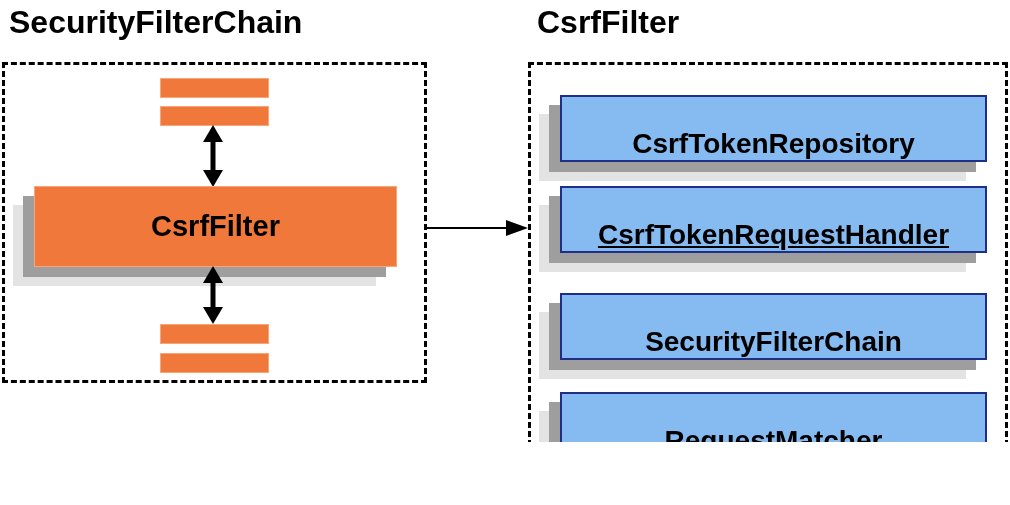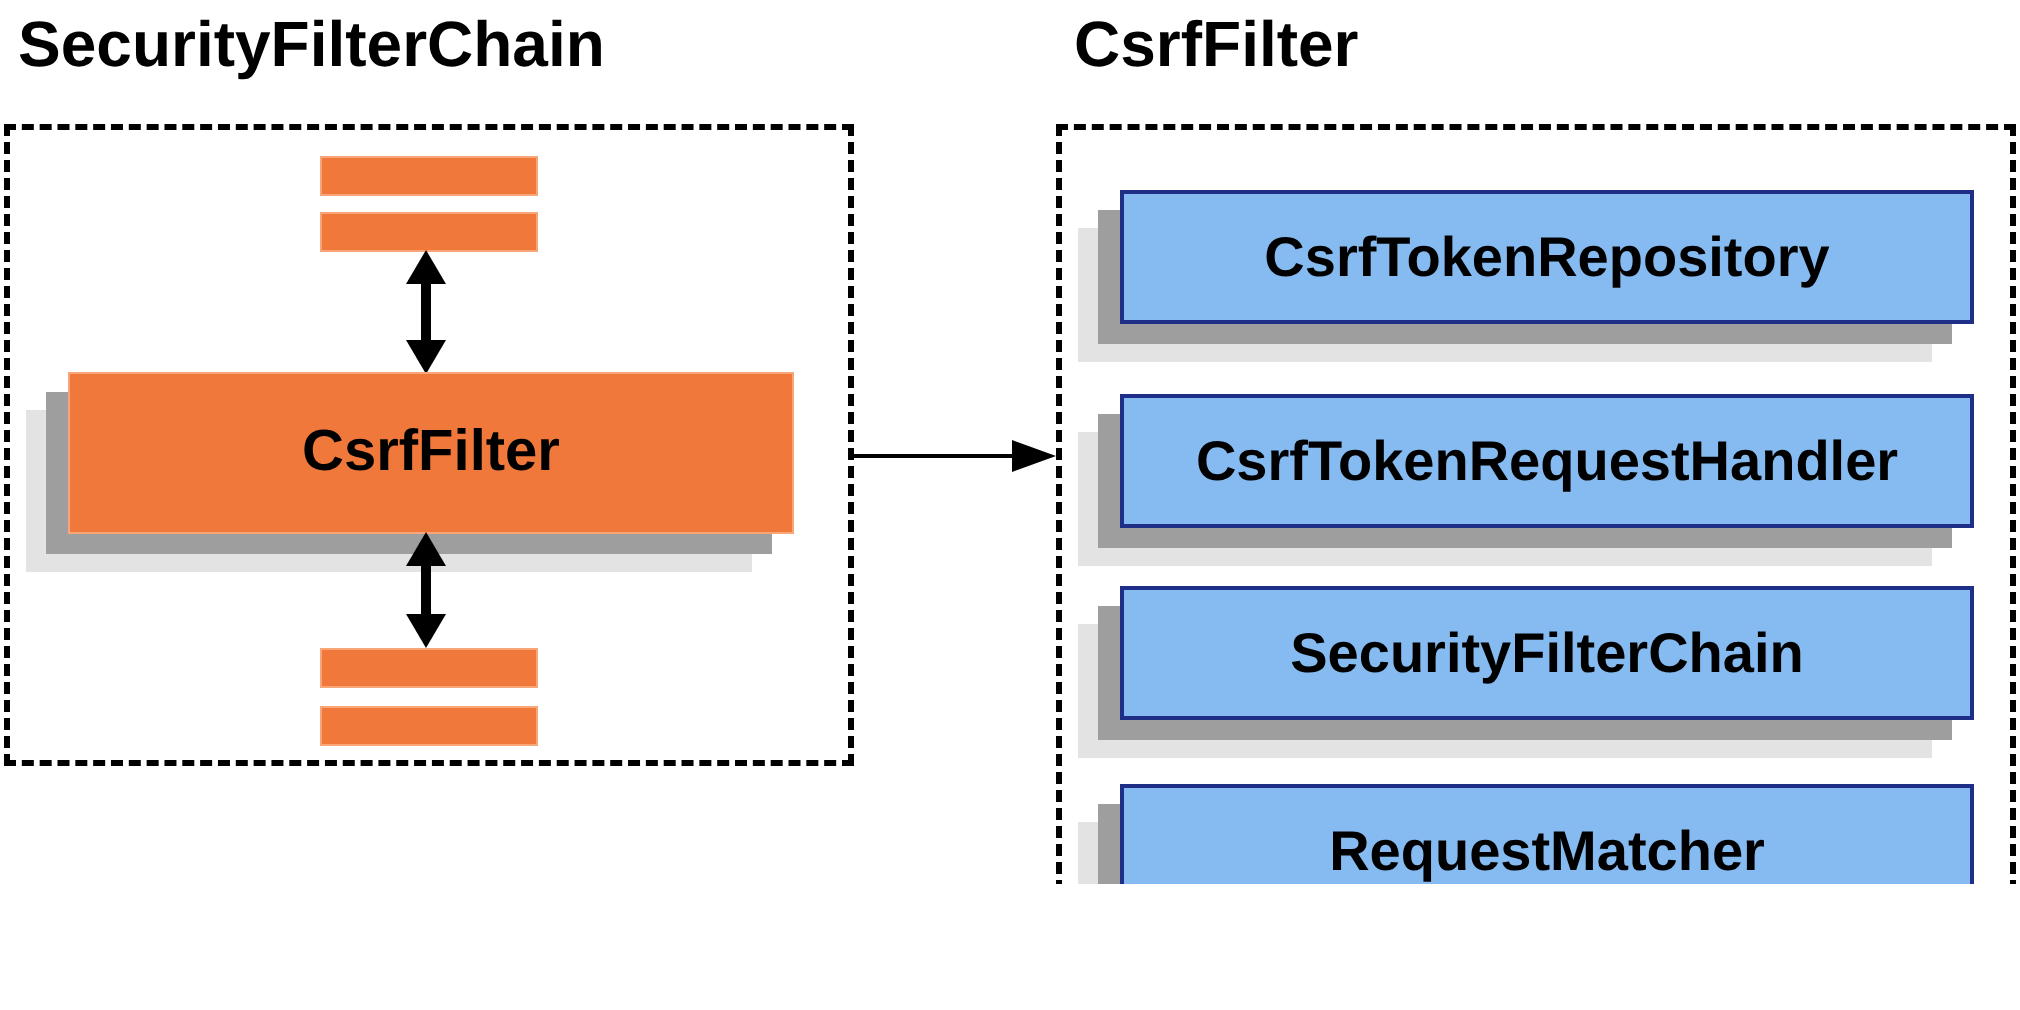--- a/index.html
+++ b/index.html
@@ -70,28 +70,28 @@
   }
   .blue-box{
     position:absolute;
     left:560px;
     width:427px;
     height:67px;
     background:var(--blue-fill);
     border:2px solid var(--blue-border);
     box-shadow:-11px 10px 0 0 var(--shadow-dark), -21px 19px 0 0 var(--shadow-light);
     display:flex;
-    align-items:center;
+    align-items:flex-end;
     justify-content:center;
     font-size:28px;
     font-weight:bold;
     color:var(--text-color);
   }
   .blue-1{top:95px;}
-  .blue-2{top:197px;}
+  .blue-2{top:186px;text-decoration:underline;}
   .blue-3{top:293px;}
   .blue-4{top:392px;}
   .arrow{position:absolute;color:var(--arrow-color);}
   .arrow-v1{left:198px;top:125px;}
   .arrow-v2{left:198px;top:266px;}
   .arrow-h{left:427px;top:218px;}
   svg{display:block;}
 </style>
 </head>
 <body>

